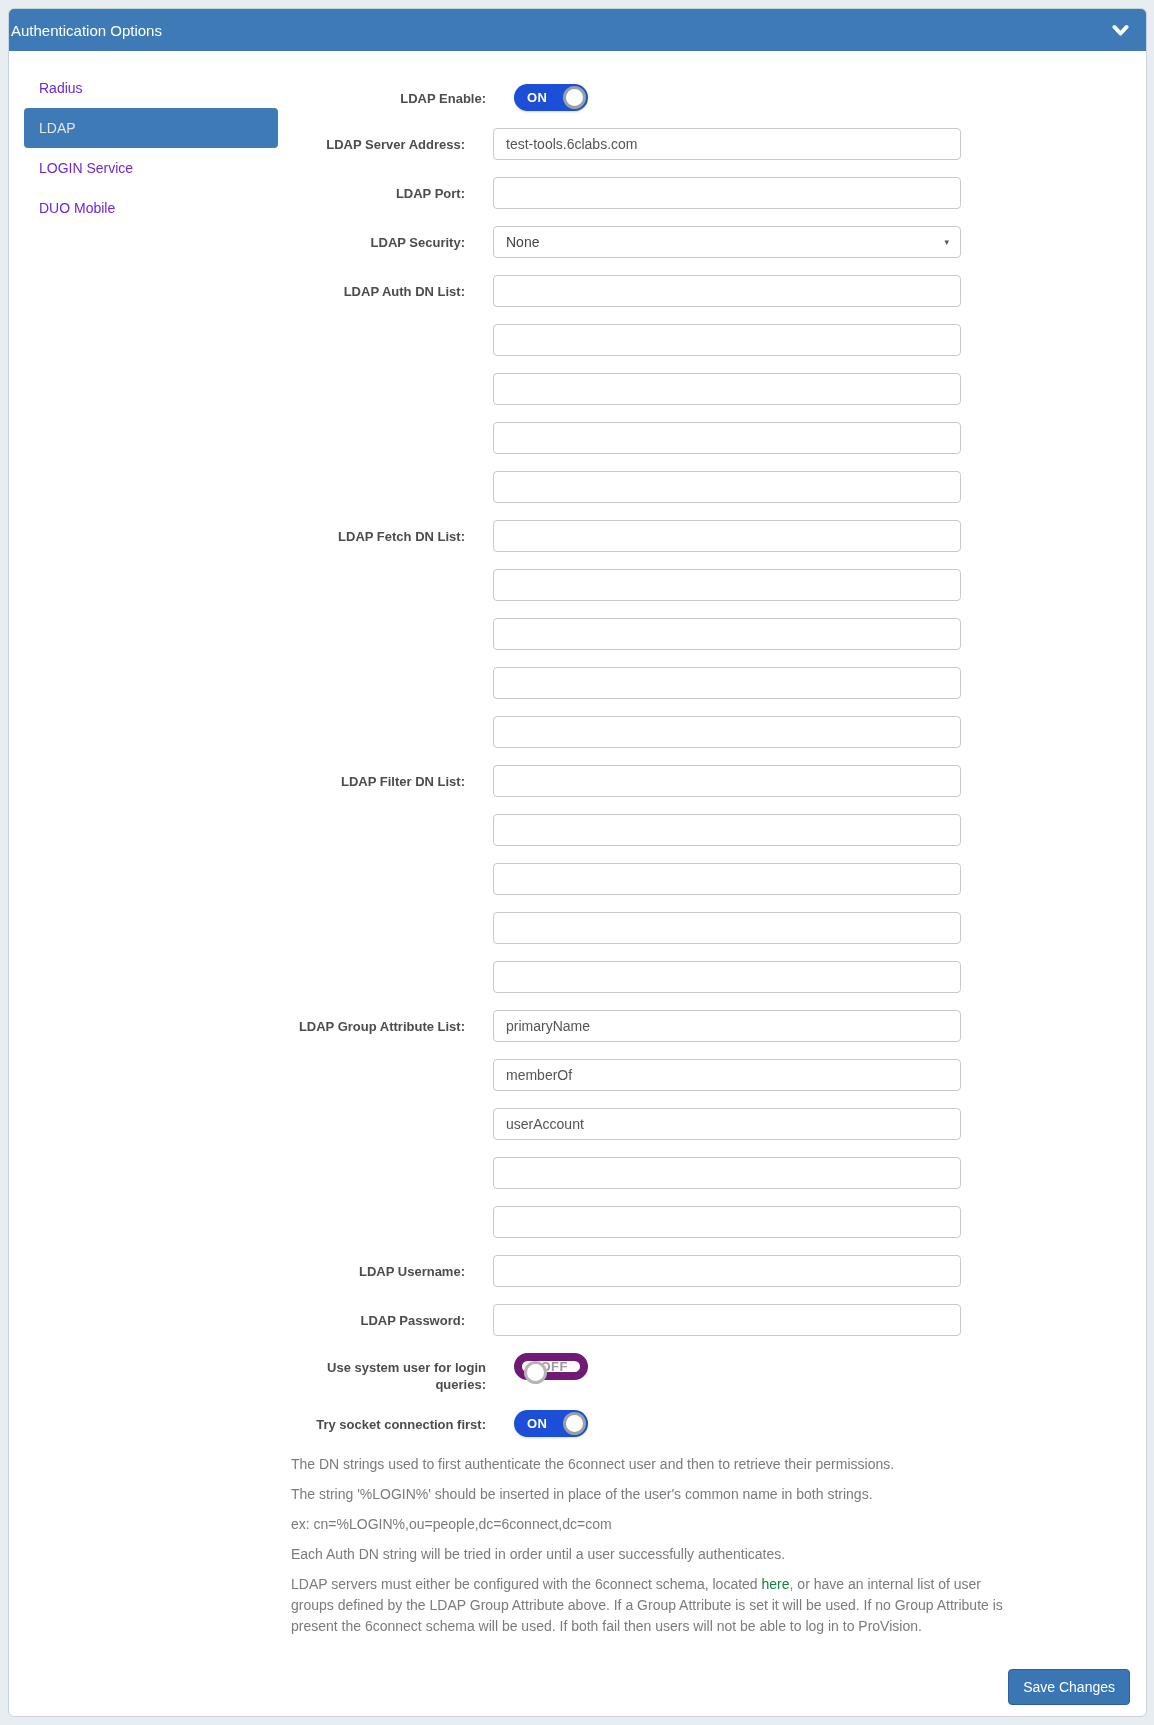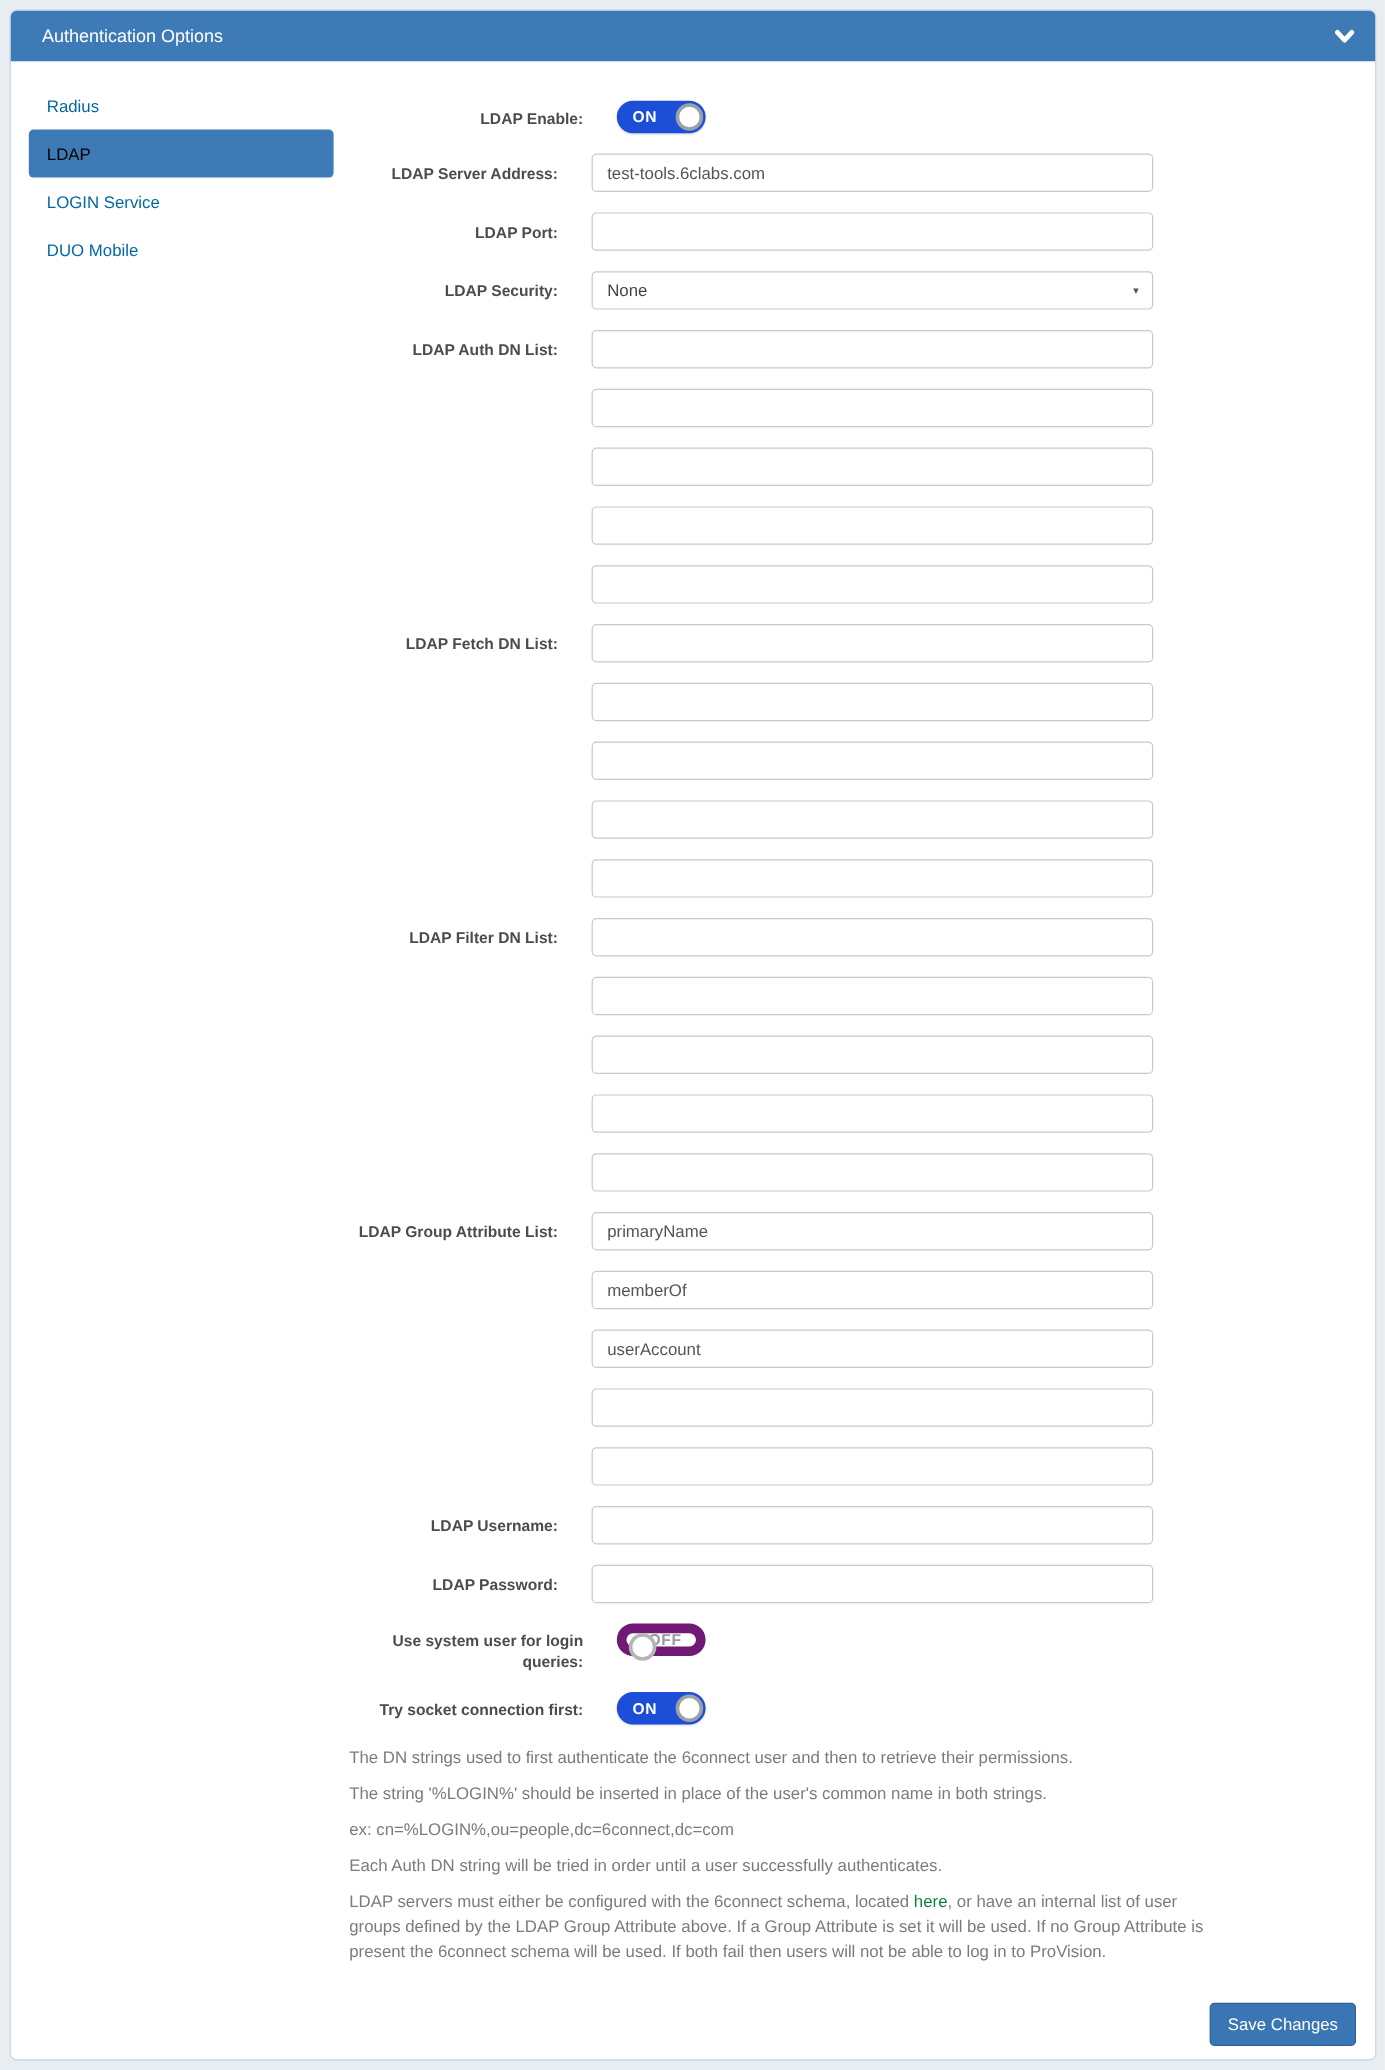--- a/index.html
+++ b/index.html
@@ -15,39 +15,39 @@
     width:1139px; height:1709px;
     background:#ffffff;
     border:1px solid #c7d3dd;
     border-radius:6px;
   }
   .panel-header {
     height:42px;
     background:#3e7ab6;
     border-radius:5px 5px 0 0;
     display:flex; align-items:center; justify-content:space-between;
-    padding:0 17px 0 26px;
+    padding:0 17px 0 2px;
     gap:20px;
   }
   .panel-title { color:#ffffff; font-size:15px; }
   .chevron { display:inline-flex; cursor:pointer; }
   .panel-body { display:flex; align-items:flex-start; }
   .sidebar {
     width:282px; flex-shrink:0;
     padding:17px 13px 0 15px;
   }
   .side-item {
     height:40px; line-height:40px;
     padding:0 15px;
-    font-size:14px; color:#0369a1;
+    font-size:14px; color:#6d28d9;
     border-radius:4px;
     cursor:pointer;
     white-space:nowrap;
   }
-  .side-item.active { background:#3e7ab6; color:#000000; }
+  .side-item.active { background:#3e7ab6; color:#e5e5e5; }
   .main { flex:1; padding-top:33px; }
   .row { display:flex; align-items:flex-start; margin-bottom:17px; }
   .row-label {
     width:202px; flex-shrink:0;
     text-align:right; padding-right:28px; padding-top:8px;
     font-size:13px; font-weight:bold; color:#4c4c4c;
     line-height:17px;
   }
   .row.toggle-row .row-label { padding-top:6px;margin-left:21px; }
   .control { width:468px; }

